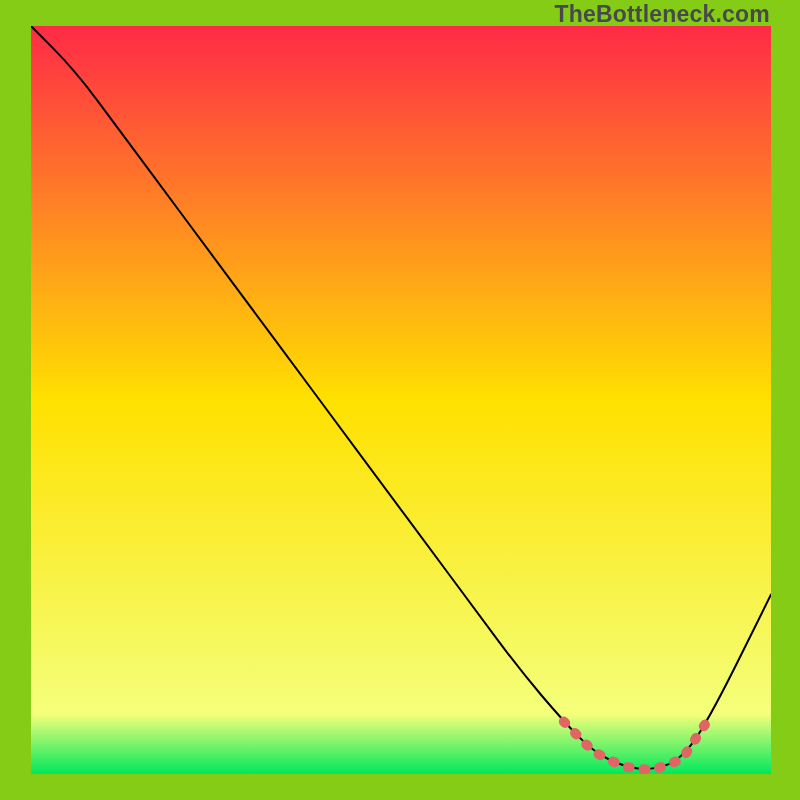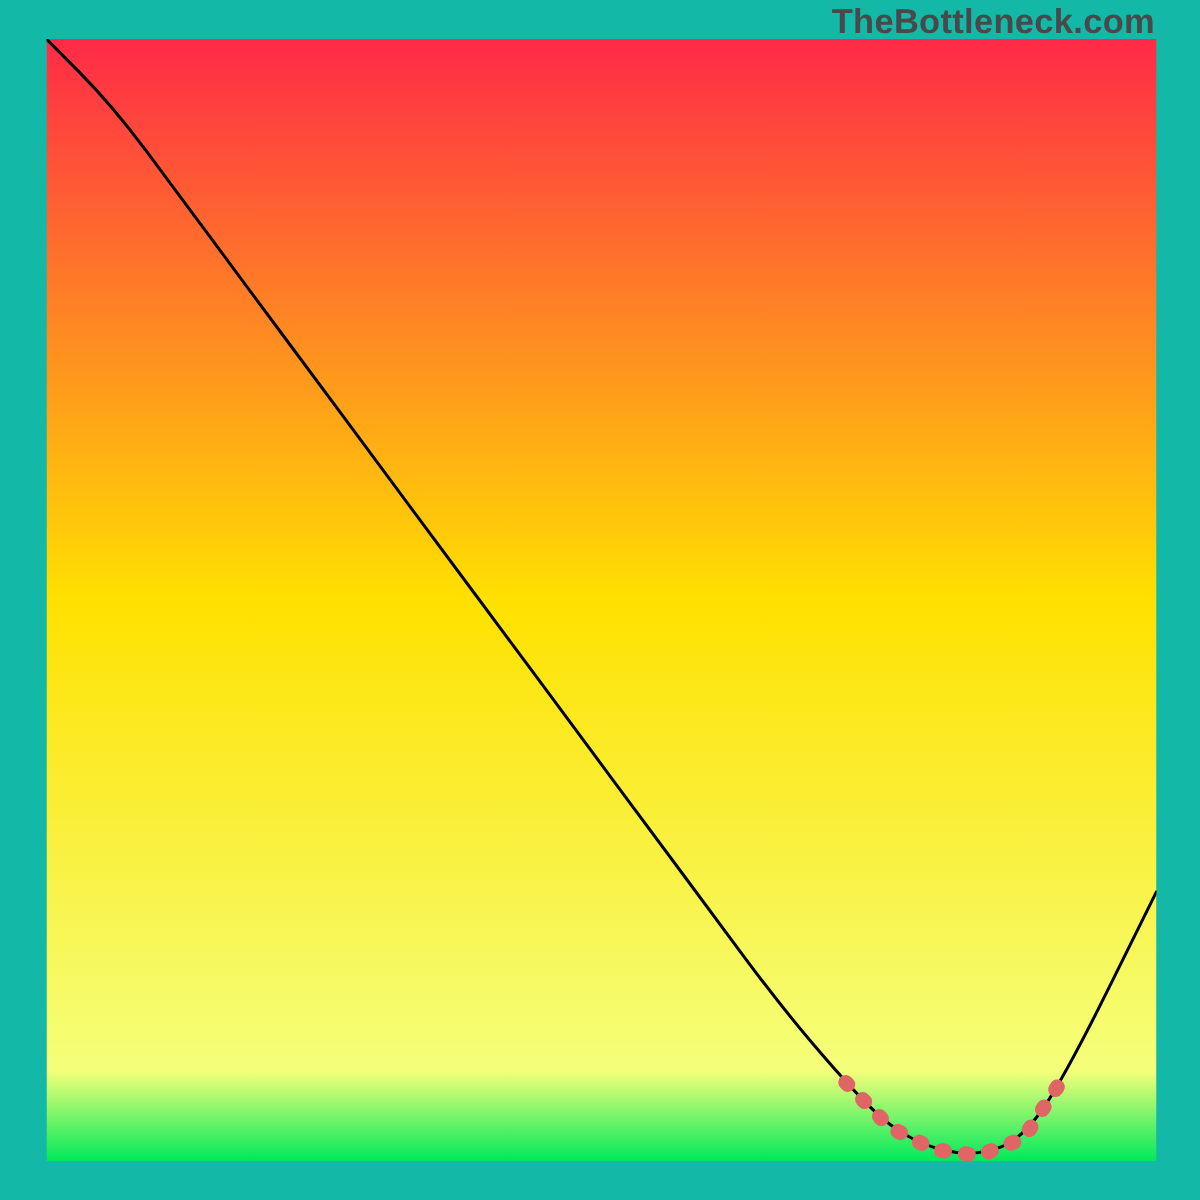--- a/index.html
+++ b/index.html
@@ -7,21 +7,21 @@
     padding: 0;
     width: 800px;
     height: 800px;
     background: #000000;
     overflow: hidden;
   }
   .stage {
     position: relative;
     width: 800px;
     height: 800px;
-    background: #14b8a6;
+    background: #84cc16;
   }
   .plot {
     position: absolute;
     left: 31px;
     top: 26px;
     width: 740px;
     height: 748px;
   }
   .watermark {
     position: absolute;

